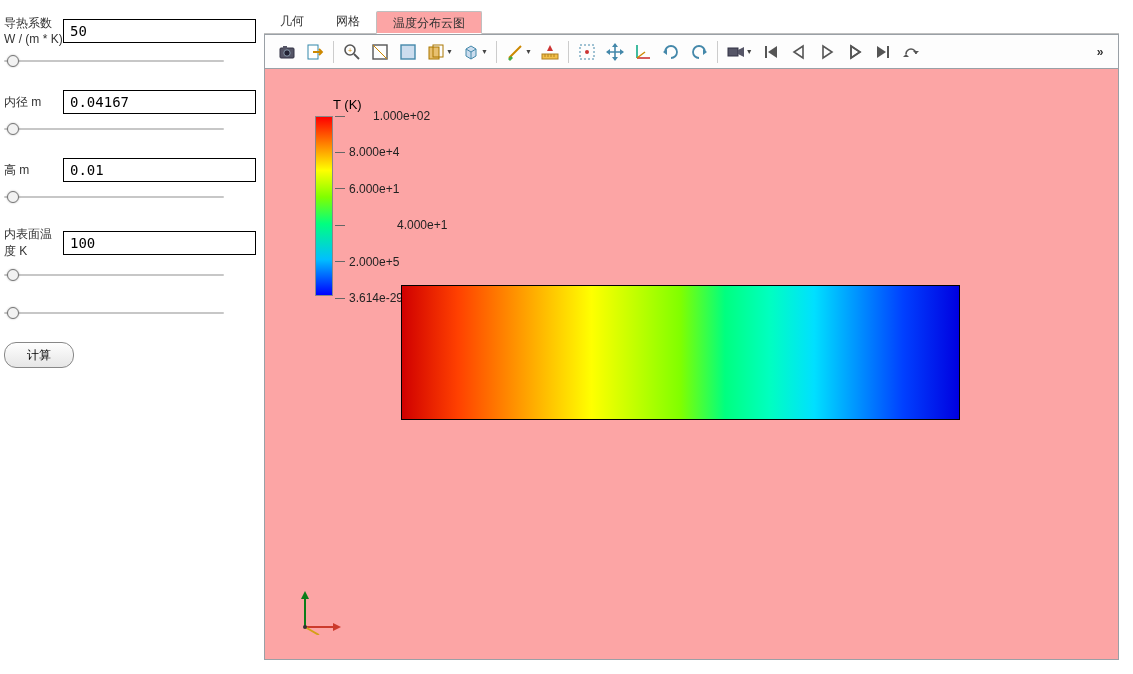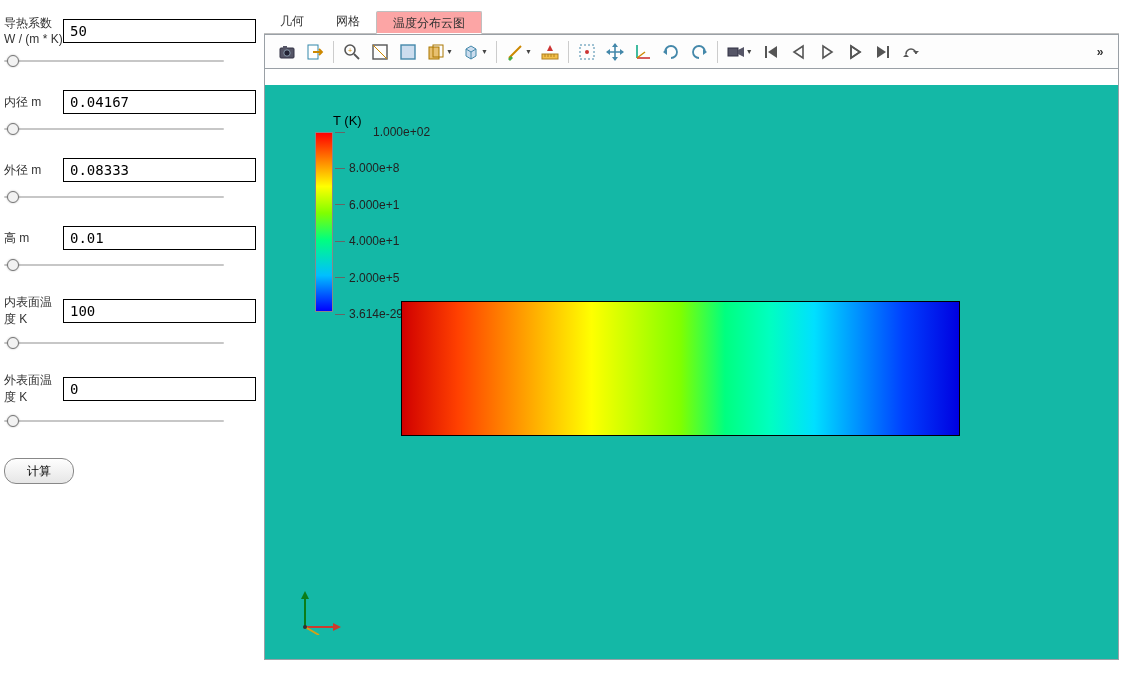--- a/index.html
+++ b/index.html
@@ -7,33 +7,33 @@
   .app{display:flex;width:1133px;height:674px;}
   
   .left-panel{width:260px;padding:15px 4px;}
   .param-group{margin-bottom:20px;}
   .param-row{display:flex;align-items:center;margin-bottom:4px;}
   .param-label{width:120px;font-size:12px;}
   .param-input{flex:0 0 90px;height:24px;border:1px solid #000;padding:0 6px;font-family:monospace;font-size:14px;}
   .slider-wrap{position:relative;height:18px;margin-top:6px;width:220px;}
   .slider-track{position:absolute;top:8px;left:0;right:0;height:2px;background:#c7c7c7;border-radius:1px;}
   .slider-thumb{position:absolute;top:3px;width:12px;height:12px;border-radius:50%;background:#f2f2f2;border:1px solid #777;box-shadow:0 0 2px rgba(0,0,0,.3);}
-  .calc-btn{margin-top:8px;width:70px;height:26px;background:linear-gradient(#fefefe,#e6e6e6);border:1px solid #888;border-radius:12px;font-size:12px;cursor:pointer;}
+  .calc-btn{width:70px;height:26px;background:linear-gradient(#fefefe,#e6e6e6);border:1px solid #888;border-radius:12px;font-size:12px;cursor:pointer;}
   
   .right-panel{flex:1;padding:10px 14px 14px 4px;display:flex;flex-direction:column;}
   .tabs{display:flex;border-bottom:1px solid #bfbfbf;height:24px;text-align:center;}
   .tab{padding:3px 16px 0 16px;font-size:12px;color:#333;cursor:pointer;}
   .tab.active{border:1px solid #bfbfbf;border-bottom:1px solid #fff;background:#fca5a5;border-radius:2px 2px 0 0;position:relative;top:1px;}
   .viewer-frame{flex:1;border:1px solid #9aa0a6;display:flex;flex-direction:column;}
   .toolbar{display:flex;align-items:center;height:34px;padding:0 8px;gap:0;background:#fdfdfd;border-bottom:1px solid #9aa0a6;}
   .tool-btn{width:28px;height:28px;display:flex;align-items:center;justify-content:center;border:1px solid transparent;border-radius:3px;cursor:pointer;}
   .tool-sep{width:1px;height:22px;background:#ccc;margin:0 4px;}
   .tool-chevron{position:relative;left:-4px;font-size:7px;color:#444;align-self:center;}
   .tool-more{margin-left:auto;width:20px;text-align:center;color:#333;cursor:pointer;font-weight:bold;}
-  .viewer-canvas{flex:1;background:#14b8a6;position:relative;overflow:hidden;margin-top:16px;}
+  .viewer-canvas{flex:1;background:#fca5a5;position:relative;overflow:hidden;}
   
   .legend{position:absolute;left:50px;top:28px;}
   .legend-title{font-size:13px;color:#000;margin-left:18px;margin-bottom:4px;}
   .legend-body{display:flex;}
   .legend-bar{width:18px;height:180px;background:linear-gradient(to top,#0000ff 0%,#00bfff 20%,#00ff80 40%,#80ff00 55%,#ffff00 70%,#ff8000 85%,#ff0000 100%);border:1px solid #888;}
   .legend-ticks{position:relative;height:182px;margin-left:2px;}
   .tick{position:absolute;display:flex;align-items:center;font-size:12px;font-family:Arial;color:#222;white-space:nowrap;}
   .tick-line{width:10px;height:1px;background:#666;margin-right:4px;}
   
   .contour{position:absolute;left:136px;top:216px;width:559px;height:135px;border:1px solid #000;background:linear-gradient(to right,#d00000 0%,#ff4000 10%,#ff8000 18%,#ffc000 26%,#ffff00 34%,#c0ff00 42%,#80ff00 50%,#00ff80 58%,#00ffc0 66%,#00e0ff 74%,#0090ff 82%,#0040ff 90%,#0000e0 100%);}
@@ -59,50 +59,37 @@
         <div class="param-row">
           <div class="param-label">内径 m</div>
           <input class="param-input" value="0.04167" style="">
         </div>
         <div class="slider-wrap">
           <div class="slider-track"></div>
           <div class="slider-thumb" style="left:3px"></div>
         </div>
       </div><div class="param-group">
         <div class="param-row">
-          <div class="param-label">外径 m</div>
-          <input class="param-input" value="0.08333" style="">
-        </div>
-        <div class="slider-wrap">
-          <div class="slider-track"></div>
-          <div class="slider-thumb" style="left:3px"></div>
-        </div>
-      </div><div class="param-group">
-        <div class="param-row">
           <div class="param-label">高 m</div>
           <input class="param-input" value="0.01" style="">
         </div>
         <div class="slider-wrap">
           <div class="slider-track"></div>
           <div class="slider-thumb" style="left:3px"></div>
         </div>
       </div><div class="param-group">
         <div class="param-row">
           <div class="param-label">内表面温度 K</div>
           <input class="param-input" value="100" style="">
         </div>
         <div class="slider-wrap">
           <div class="slider-track"></div>
           <div class="slider-thumb" style="left:3px"></div>
         </div>
       </div><div class="param-group">
-        <div class="param-row">
-          <div class="param-label">外表面温度 K</div>
-          <input class="param-input" value="0" style="">
-        </div>
         <div class="slider-wrap">
           <div class="slider-track"></div>
           <div class="slider-thumb" style="left:3px"></div>
         </div>
       </div><button class="calc-btn">计算</button></div>
 
   <div class="right-panel">
     <div class="tabs" id="tab-bar">
         <div class="tab">几何</div>
         <div class="tab">网格</div>
@@ -260,27 +247,27 @@
           <div class="legend-title">T (K)</div>
           <div class="legend-body">
             <div class="legend-bar"></div>
             <div class="legend-ticks" id="legend-ticks">
                 <div class="tick" style="top: calc(0% - 7px); gap: 24px;">
                   <div class="tick-line"></div>
                   <span>1.000e+02</span>
                 </div>
                 <div class="tick" style="top: calc(20% - 7px);">
                   <div class="tick-line"></div>
-                  <span>8.000e+8</span>
+                  <span>8.000e+4</span>
                 </div>
                 <div class="tick" style="top: calc(40% - 7px); align-items: center;">
                   <div class="tick-line"></div>
                   <span>6.000e+1</span>
                 </div>
-                <div class="tick" style="top: calc(60% - 7px);">
+                <div class="tick" style="top: calc(60% - 7px); gap: 48px;">
                   <div class="tick-line"></div>
                   <span>4.000e+1</span>
                 </div>
                 <div class="tick" style="top: calc(80% - 7px);">
                   <div class="tick-line"></div>
                   <span>2.000e+5</span>
                 </div>
                 <div class="tick" style="top: calc(100% - 7px);">
                   <div class="tick-line"></div>
                   <span>3.614e-29</span>

